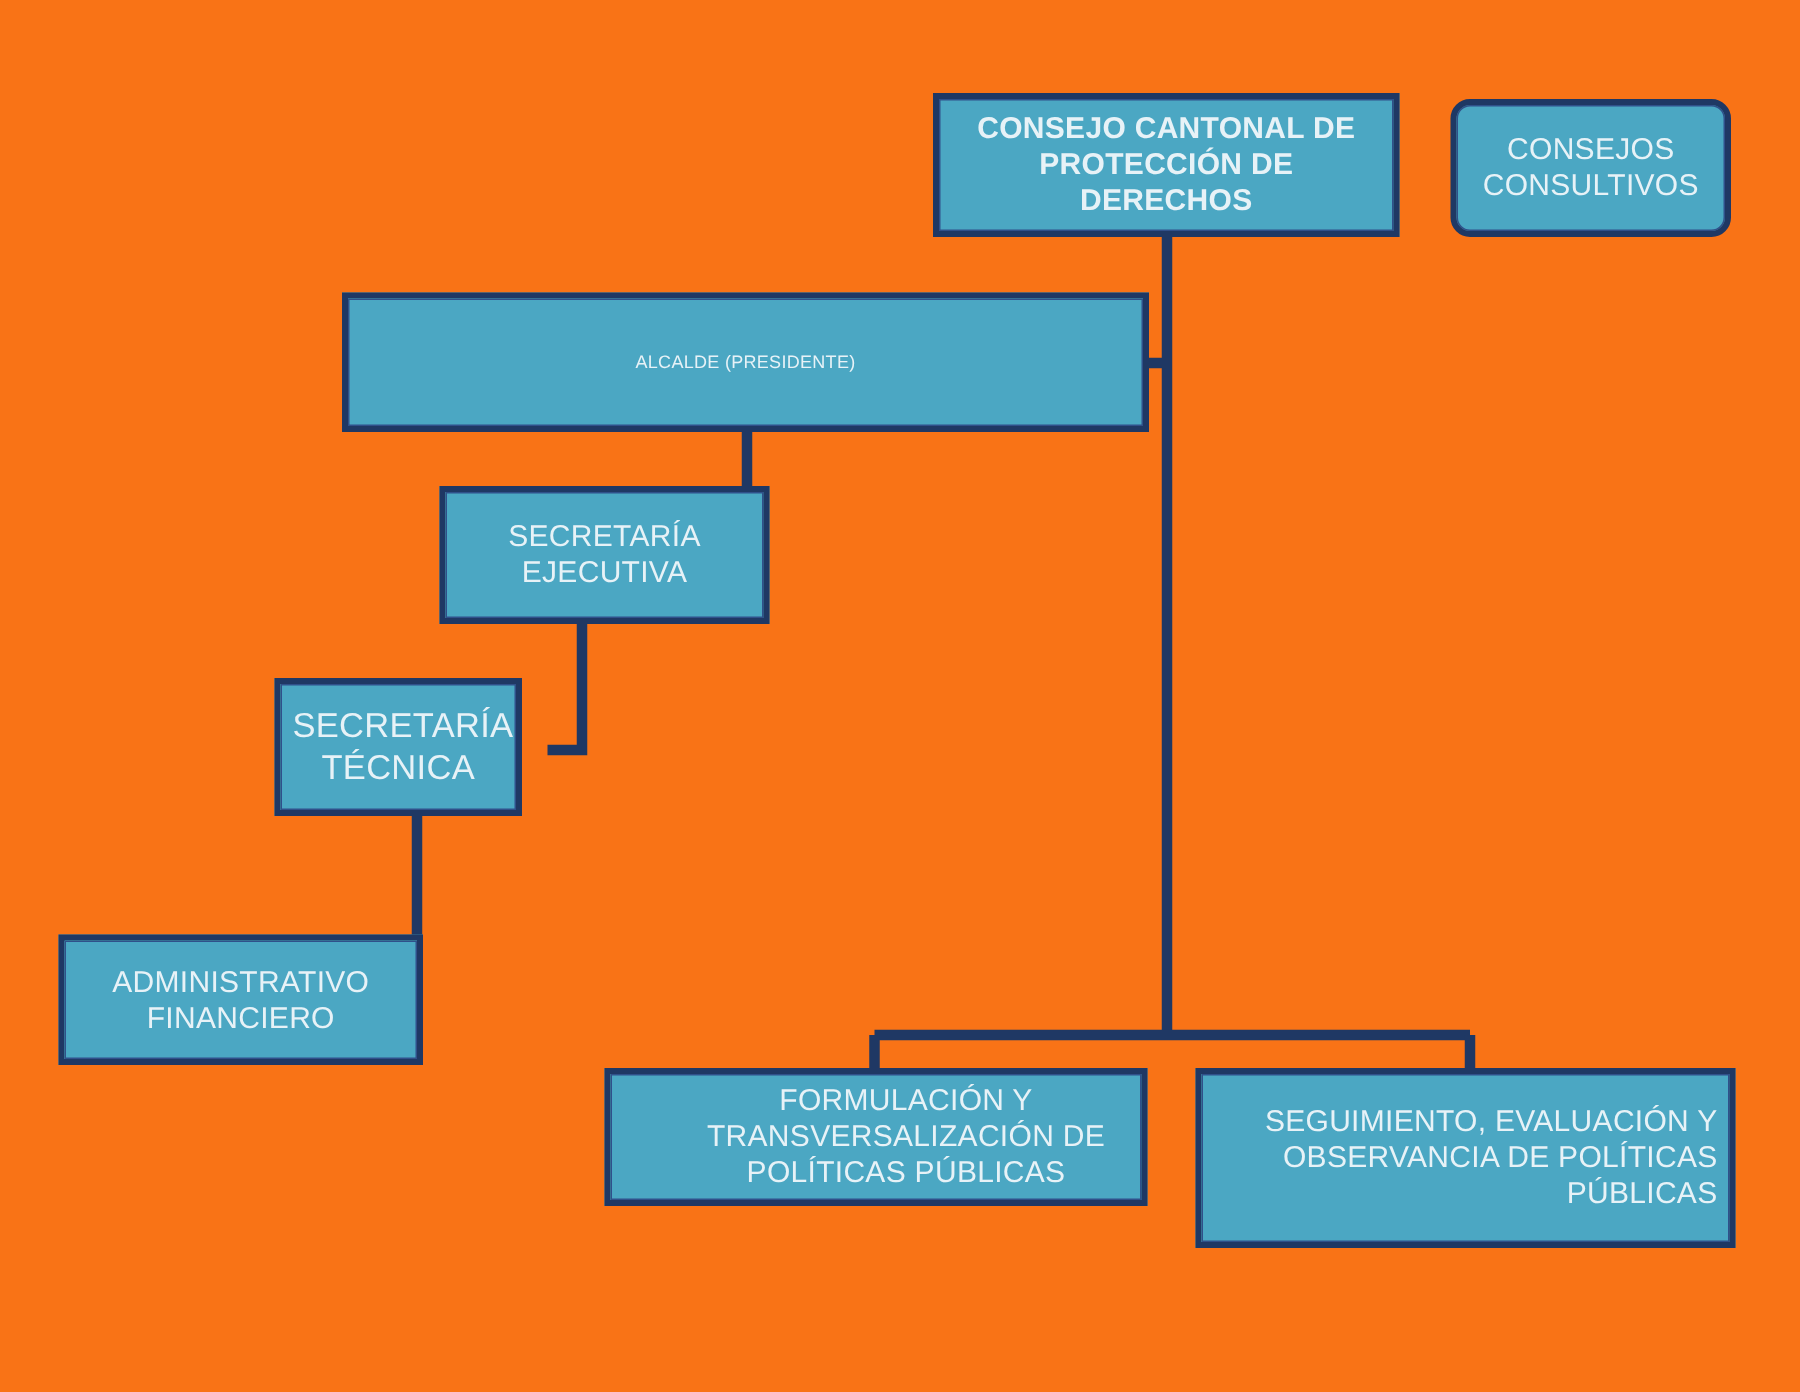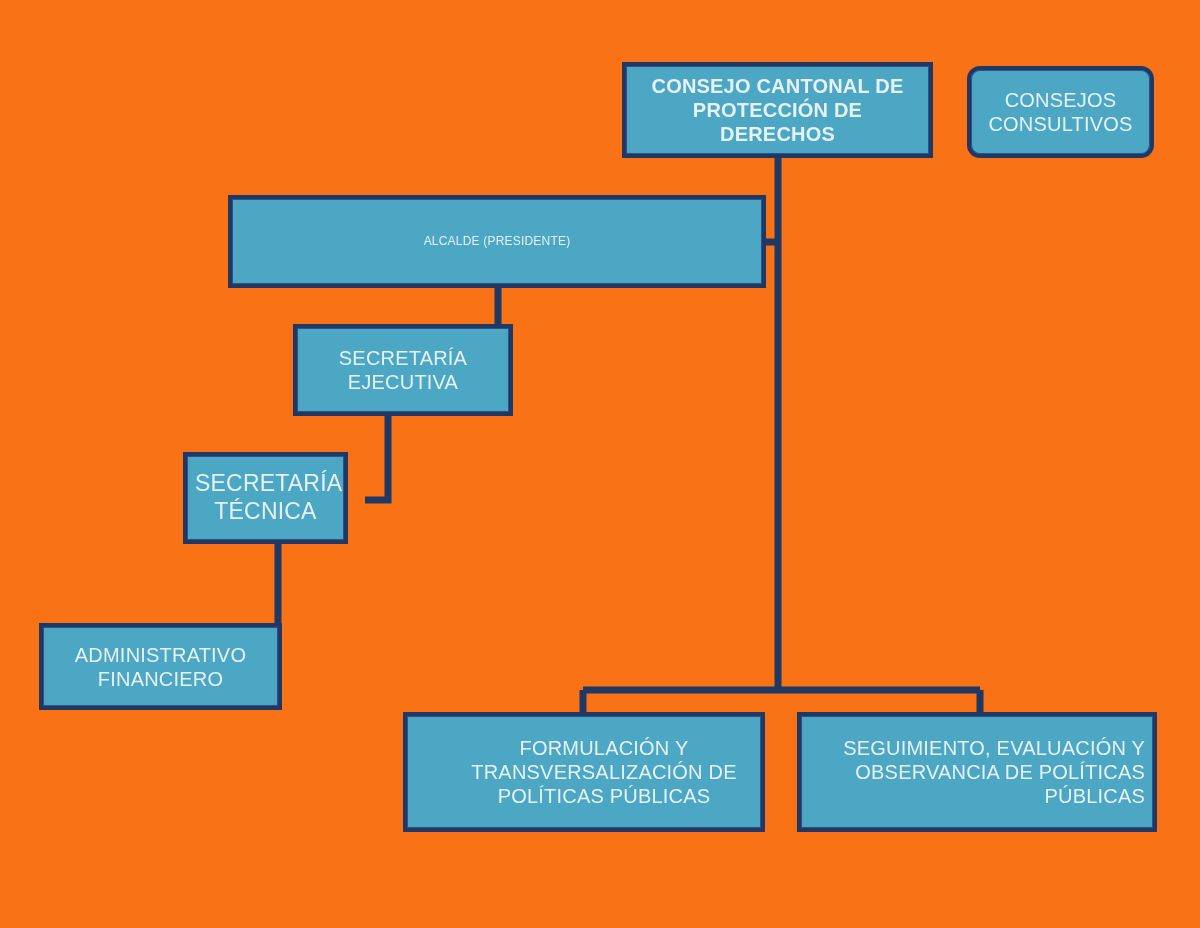--- a/index.html
+++ b/index.html
@@ -63,21 +63,21 @@
   .n-sec-tecnica {
     left: 183px; top: 452px; width: 165px; height: 92px;
     font-size: 23px;
   }
   .n-admin-financiero {
     left: 39px; top: 583px; width: 243px; height: 87px;
     font-size: 20px;
     margin-top: 40px;
   }
   .n-formulacion {
-    left: 403px; top: 712px; width: 362px; height: 120px;
+    left: 403px; top: 712px; width: 362px; height: 92px;
     font-size: 20px;
     padding-left: 40px;
   }
   .n-seguimiento {
     left: 797px; top: 712px; width: 360px; height: 120px;
     font-size: 20px;
     text-align: right;
   }
 </style>
 </head>

